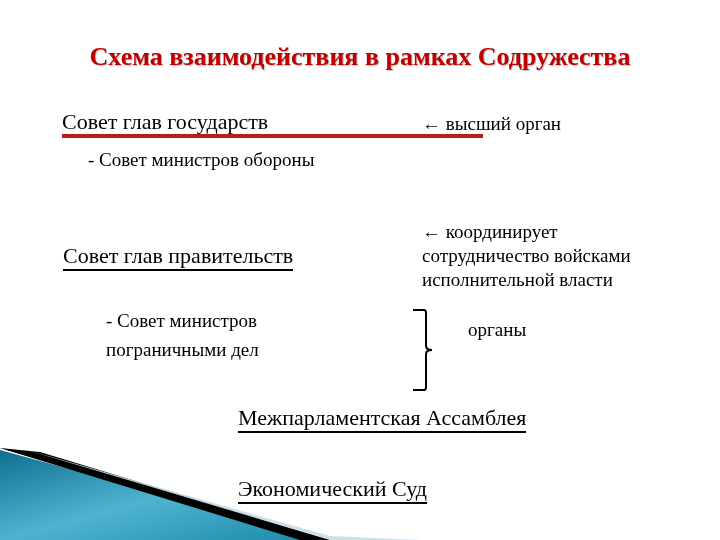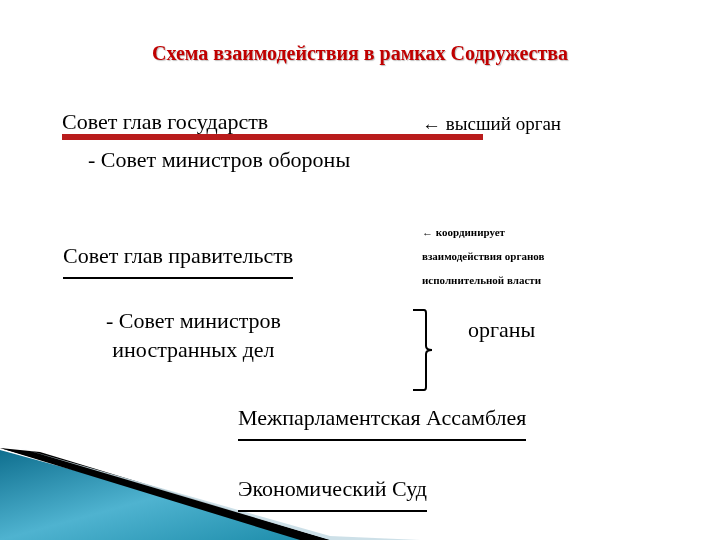--- a/index.html
+++ b/index.html
@@ -5,62 +5,62 @@
   html, body { margin: 0; padding: 0; }
   body {
     width: 720px; height: 540px; position: relative; overflow: hidden;
     background: #ffffff;
     font-family: "Liberation Serif", "DejaVu Serif", serif;
     color: #000;
   }
   .abs { position: absolute; white-space: nowrap; }
   .title {
     left: 0; width: 720px; top: 42px; text-align: center;
-    font-weight: bold; font-size: 20px; color: #c00000;
+    font-weight: bold; font-size: 26px; color: #c00000;
     text-shadow: 1px 1px 1px rgba(0,0,0,0.25);
   }
   .heading { font-size: 22px; }
-  .ul { border-bottom: 2px solid #000; padding-bottom: 9px; }
-  .sub { font-size: 22px; line-height: 28px; }
-  .note { font-size: 11px; line-height: 24px; font-weight: bold; }
+  .ul { border-bottom: 2px solid #000; padding-bottom: 1px; }
+  .sub { font-size: 19px; line-height: 28px; }
+  .note { font-size: 19px; line-height: 24px; }
   .note-big { font-size: 19px; }
   .bracket {
     position: absolute; left: 412px; top: 308px; width: 22px; height: 84px;
   }
   .corner-deco { position: absolute; left: 0; top: 440px; width: 720px; height: 100px; }
 </style>
 </head>
 <body>
 
 <div>
 
   <div class="abs title">Схема взаимодействия в рамках Содружества</div>
 
-  <div class="abs heading" style="left:62px; top:110px; width:421px; border-bottom:6px solid #b91c1c; line-height:24px;">
+  <div class="abs heading" style="left:62px; top:110px; width:421px; border-bottom:4px solid #b91c1c; line-height:24px;">
     <span>Совет глав государств</span>
   </div>
   <div class="abs note-big" style="left:422px; top:113px;">← высший орган</div>
 
   <div class="abs sub" style="left:88px; top:146px;">
     <div>- Совет министров обороны</div>
   </div>
 
   <div class="abs heading" style="left:63px; top:244px; line-height:24px;">
     <span class="ul">Совет глав правительств</span>
   </div>
 
   <div class="abs note" style="left:422px; top:220px;">
     <div>← координирует</div>
-    <div>взаимодействия органов</div>
+    <div>сотрудничество войсками</div>
     <div>исполнительной власти</div>
   </div>
 
-  <div class="abs sub" style="left:106px; top:306px; line-height:29px;text-align:center;">
+  <div class="abs sub" style="left:106px; top:306px; line-height:29px;">
     <div>- Совет министров</div>
-    <div>иностранных дел</div>
+    <div>пограничными дел</div>
   </div>
 
   <svg class="bracket" viewBox="0 0 22 84">
     <path d="M1 2 L12 2 Q14 2 14 5 L14 38 Q14 42 20 42 Q14 42 14 46 L14 79 Q14 82 12 82 L1 82" fill="none" stroke="#000" stroke-width="2"></path>
   </svg>
 
   <div class="abs sub" style="left:468px; top:316px;">
     <div>органы</div>
   </div>
 

